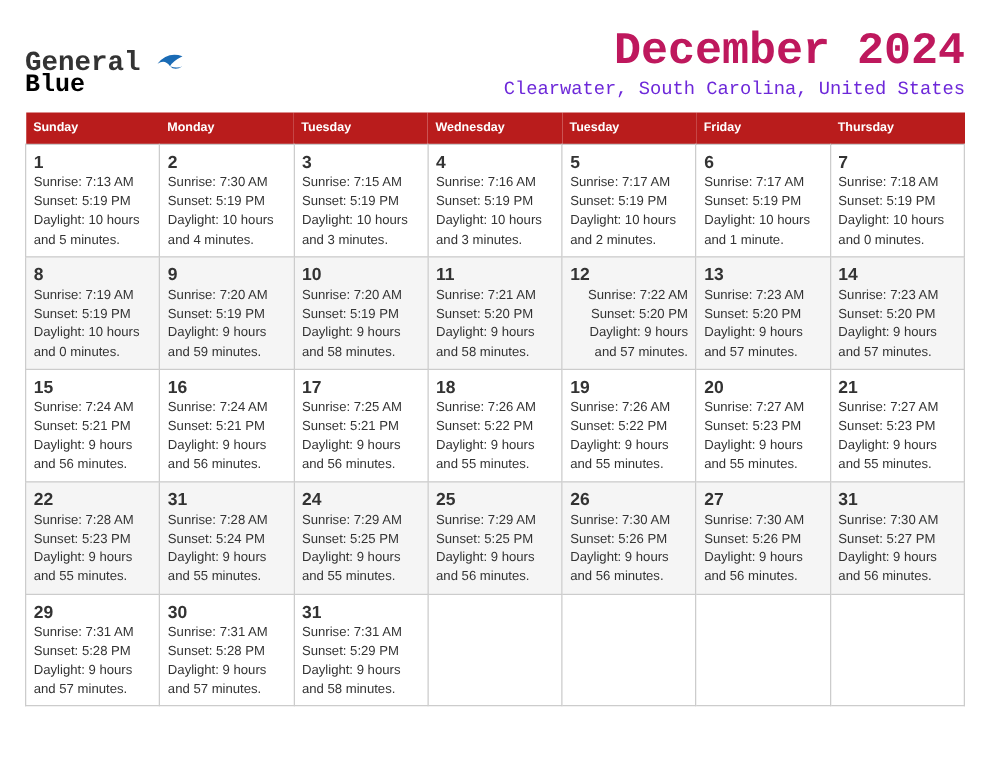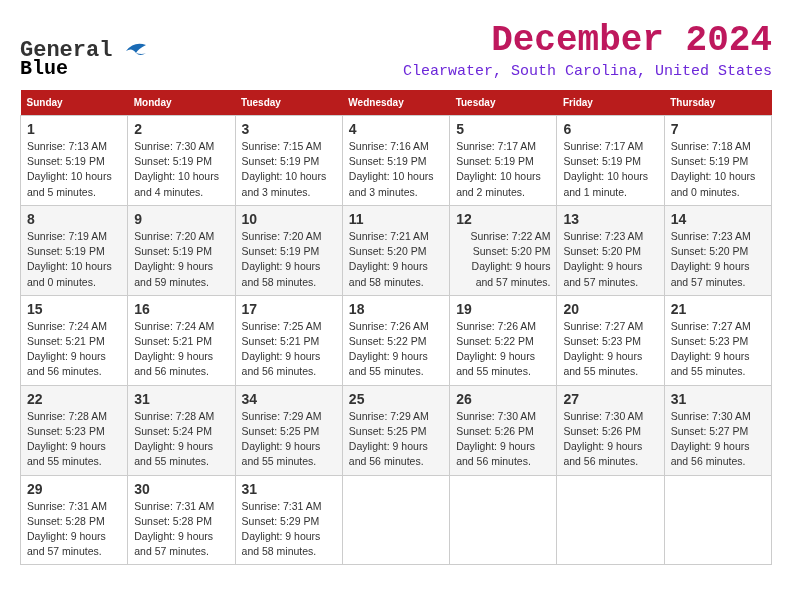--- a/index.html
+++ b/index.html
@@ -274,21 +274,21 @@
 and 55 minutes.</div>
         </td>
         <td>
           <span class="day-num">31</span>
           <div class="info" style="white-space: pre-line;">Sunrise: 7:28 AM
 Sunset: 5:24 PM
 Daylight: 9 hours
 and 55 minutes.</div>
         </td>
         <td>
-          <span class="day-num">34</span>
+          <span class="day-num">24</span>
           <div class="info" style="white-space: pre-line;">Sunrise: 7:29 AM
 Sunset: 5:25 PM
 Daylight: 9 hours
 and 55 minutes.</div>
         </td>
         <td>
           <span class="day-num">25</span>
           <div class="info" style="white-space: pre-line;">Sunrise: 7:29 AM
 Sunset: 5:25 PM
 Daylight: 9 hours

